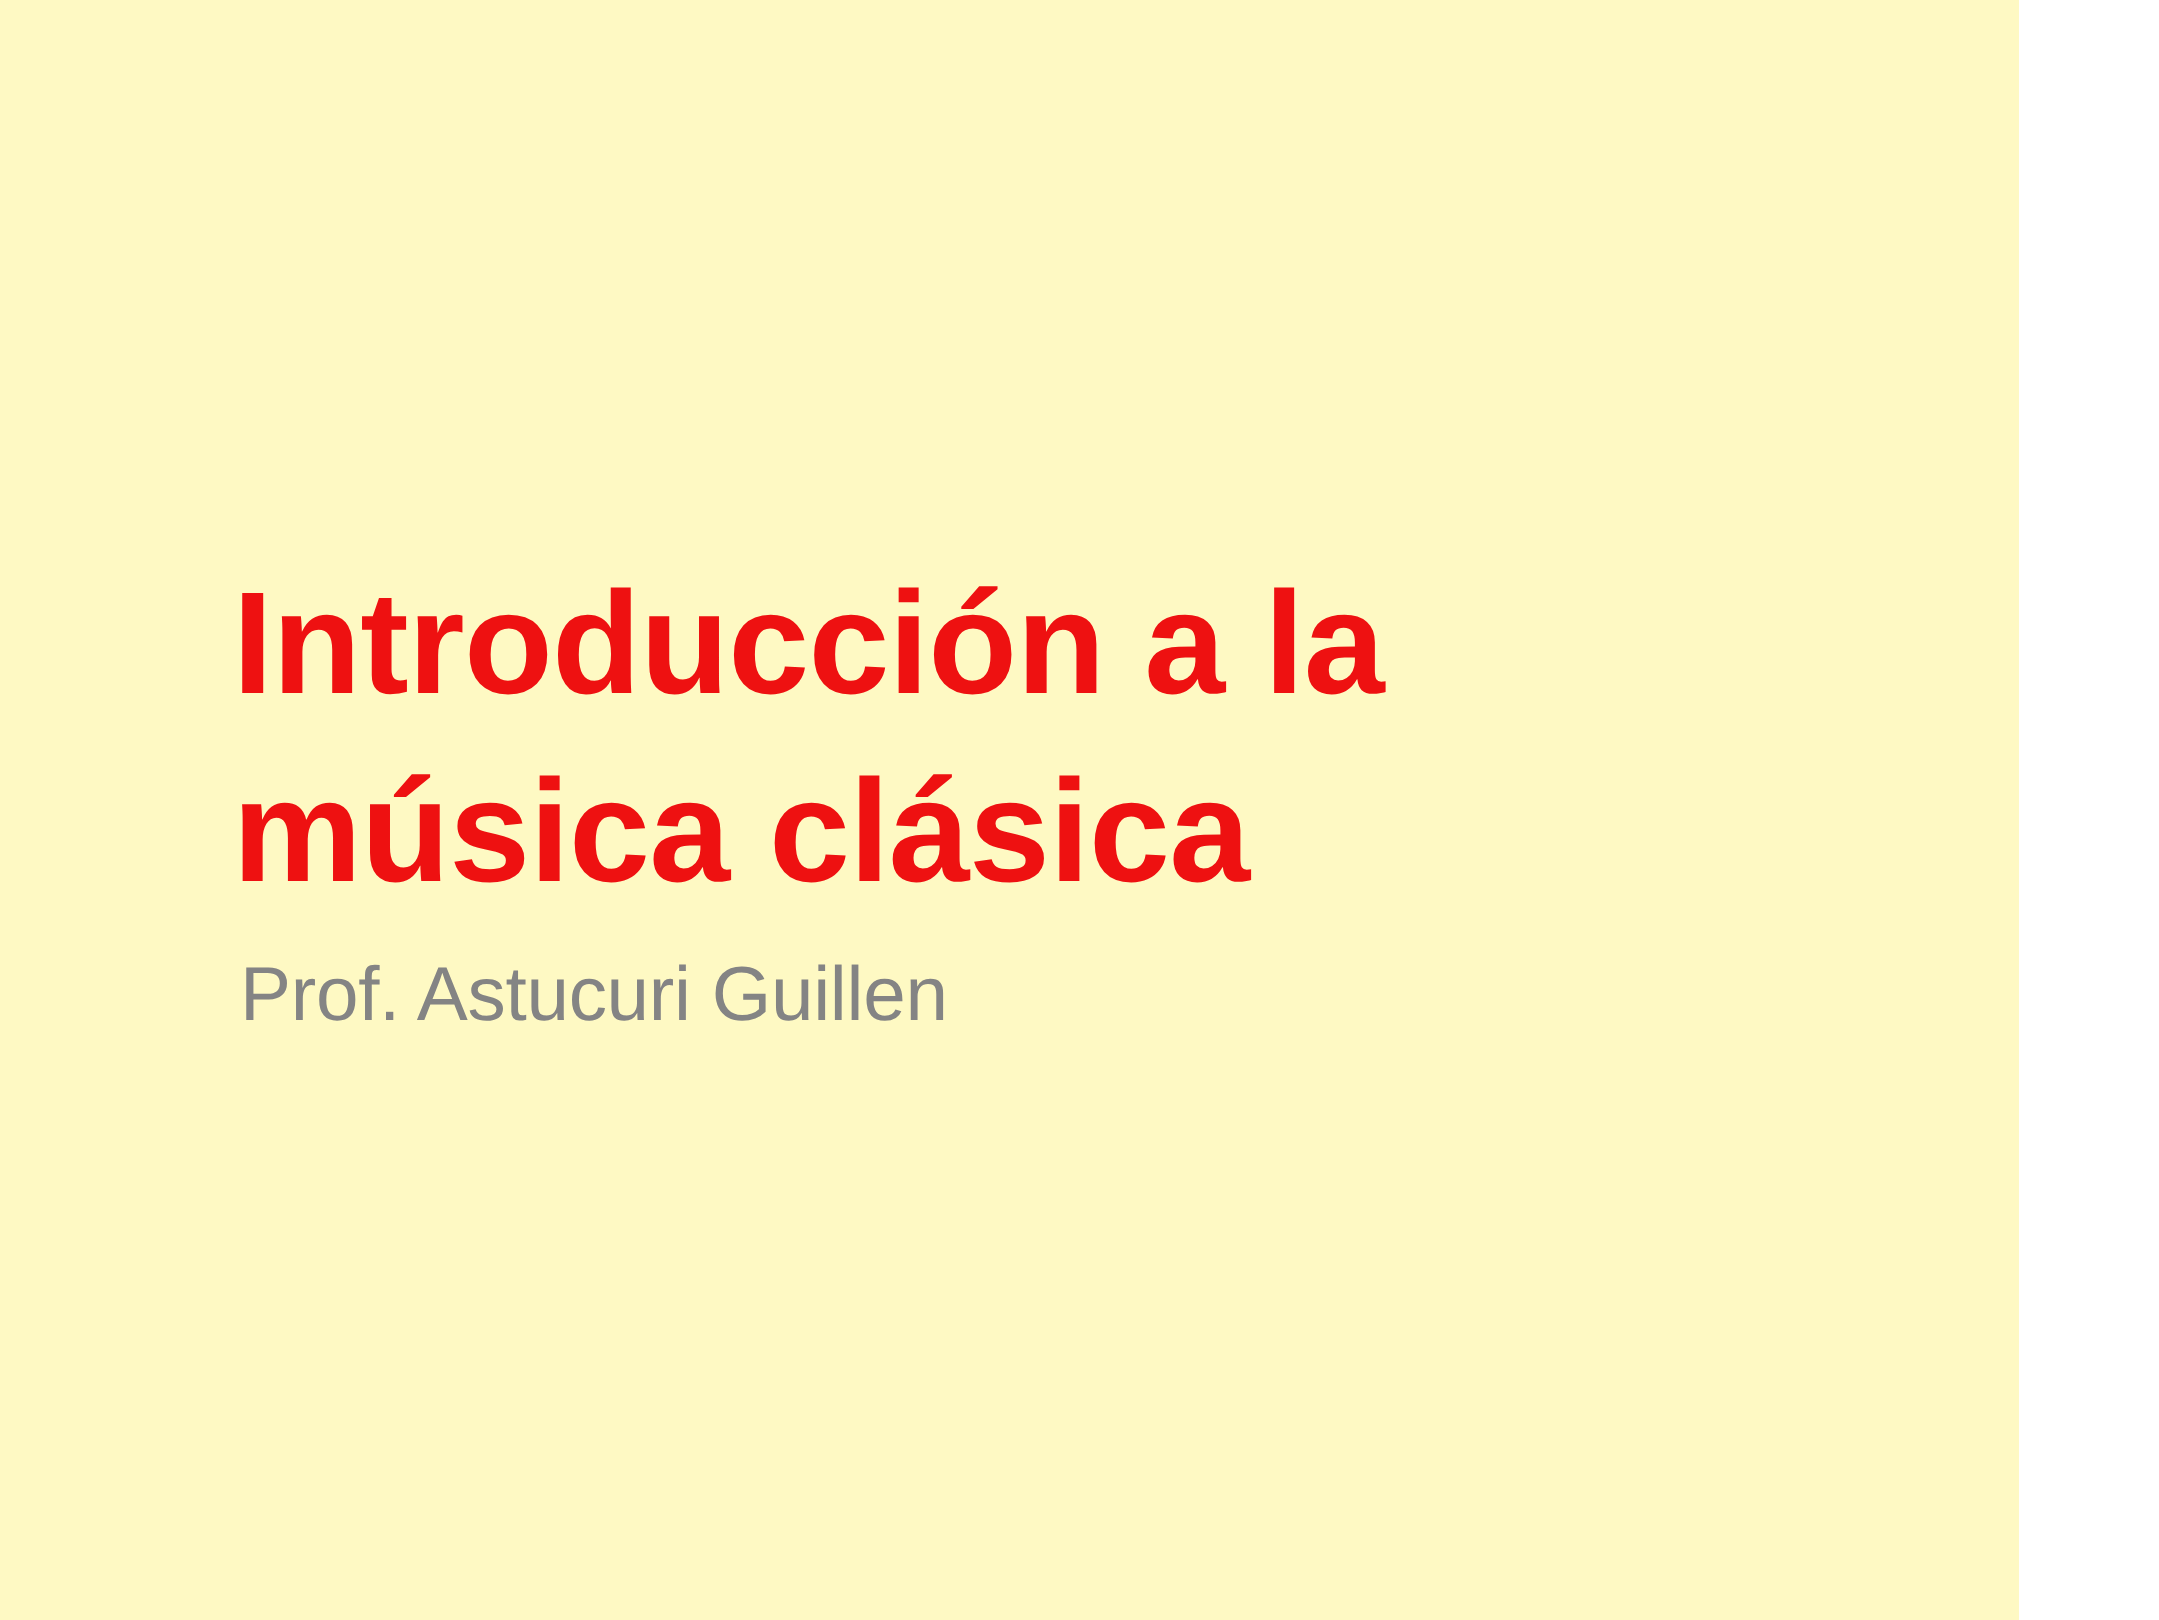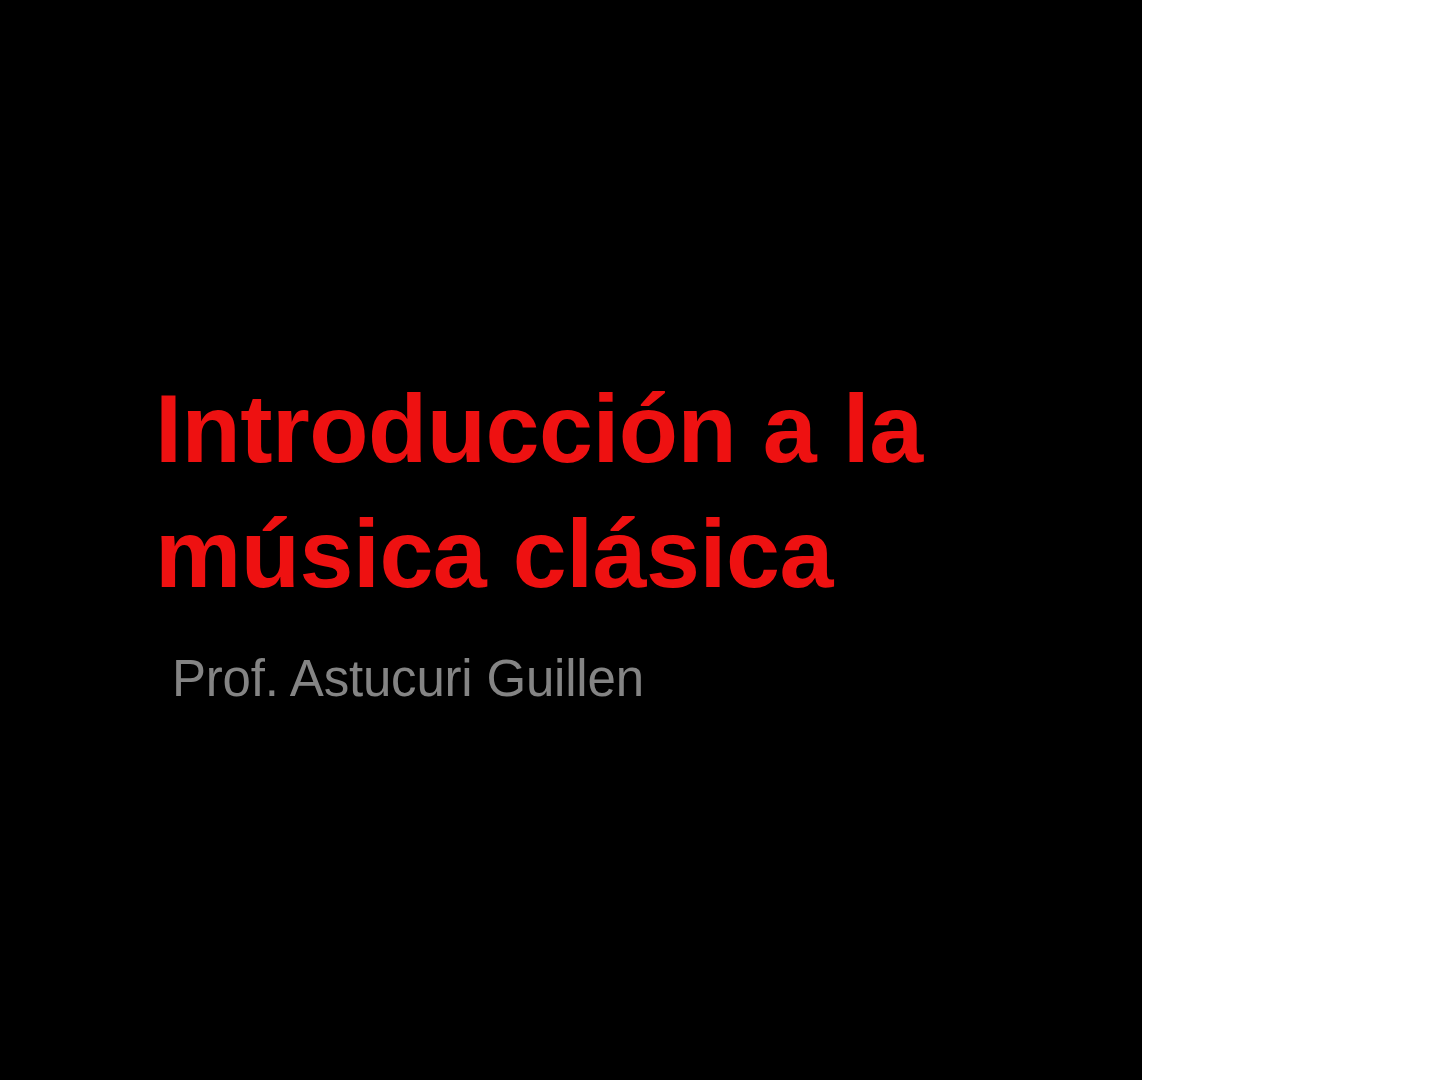--- a/index.html
+++ b/index.html
@@ -10,23 +10,23 @@
   body {
     width: 1439px;
     height: 1080px;
     background: #FFFFFF;
     font-family: "Liberation Sans", sans-serif;
     overflow: hidden;
   }
 
   .slide {
     position: relative;
-    width: 1142px;
+    width: 1346px;
     height: 1080px;
-    background: #000000;
+    background: #fef9c3;
     box-sizing: border-box;
   }
 
   .title-block {
     position: absolute;
     left: 155px;
     top: 366px;
     width: 1000px;
   }
 
@@ -38,24 +38,23 @@
     font-size: 97px;
     line-height: 125px;
     letter-spacing: -0.5px;
     color: #EE1111;
     text-align: left;
     white-space: pre-line;
   }
 
   .subtitle-block {
     position: absolute;
-    left: 172px;
+    left: 160px;
     top: 632px;
     width: 900px;
-    margin-top: 16px;
   }
 
   .slide-subtitle {
     margin: 0;
     padding: 0;
     font-family: "Liberation Sans", sans-serif;
     font-weight: normal;
     font-size: 51px;
     line-height: 62px;
     letter-spacing: -0.2px;

